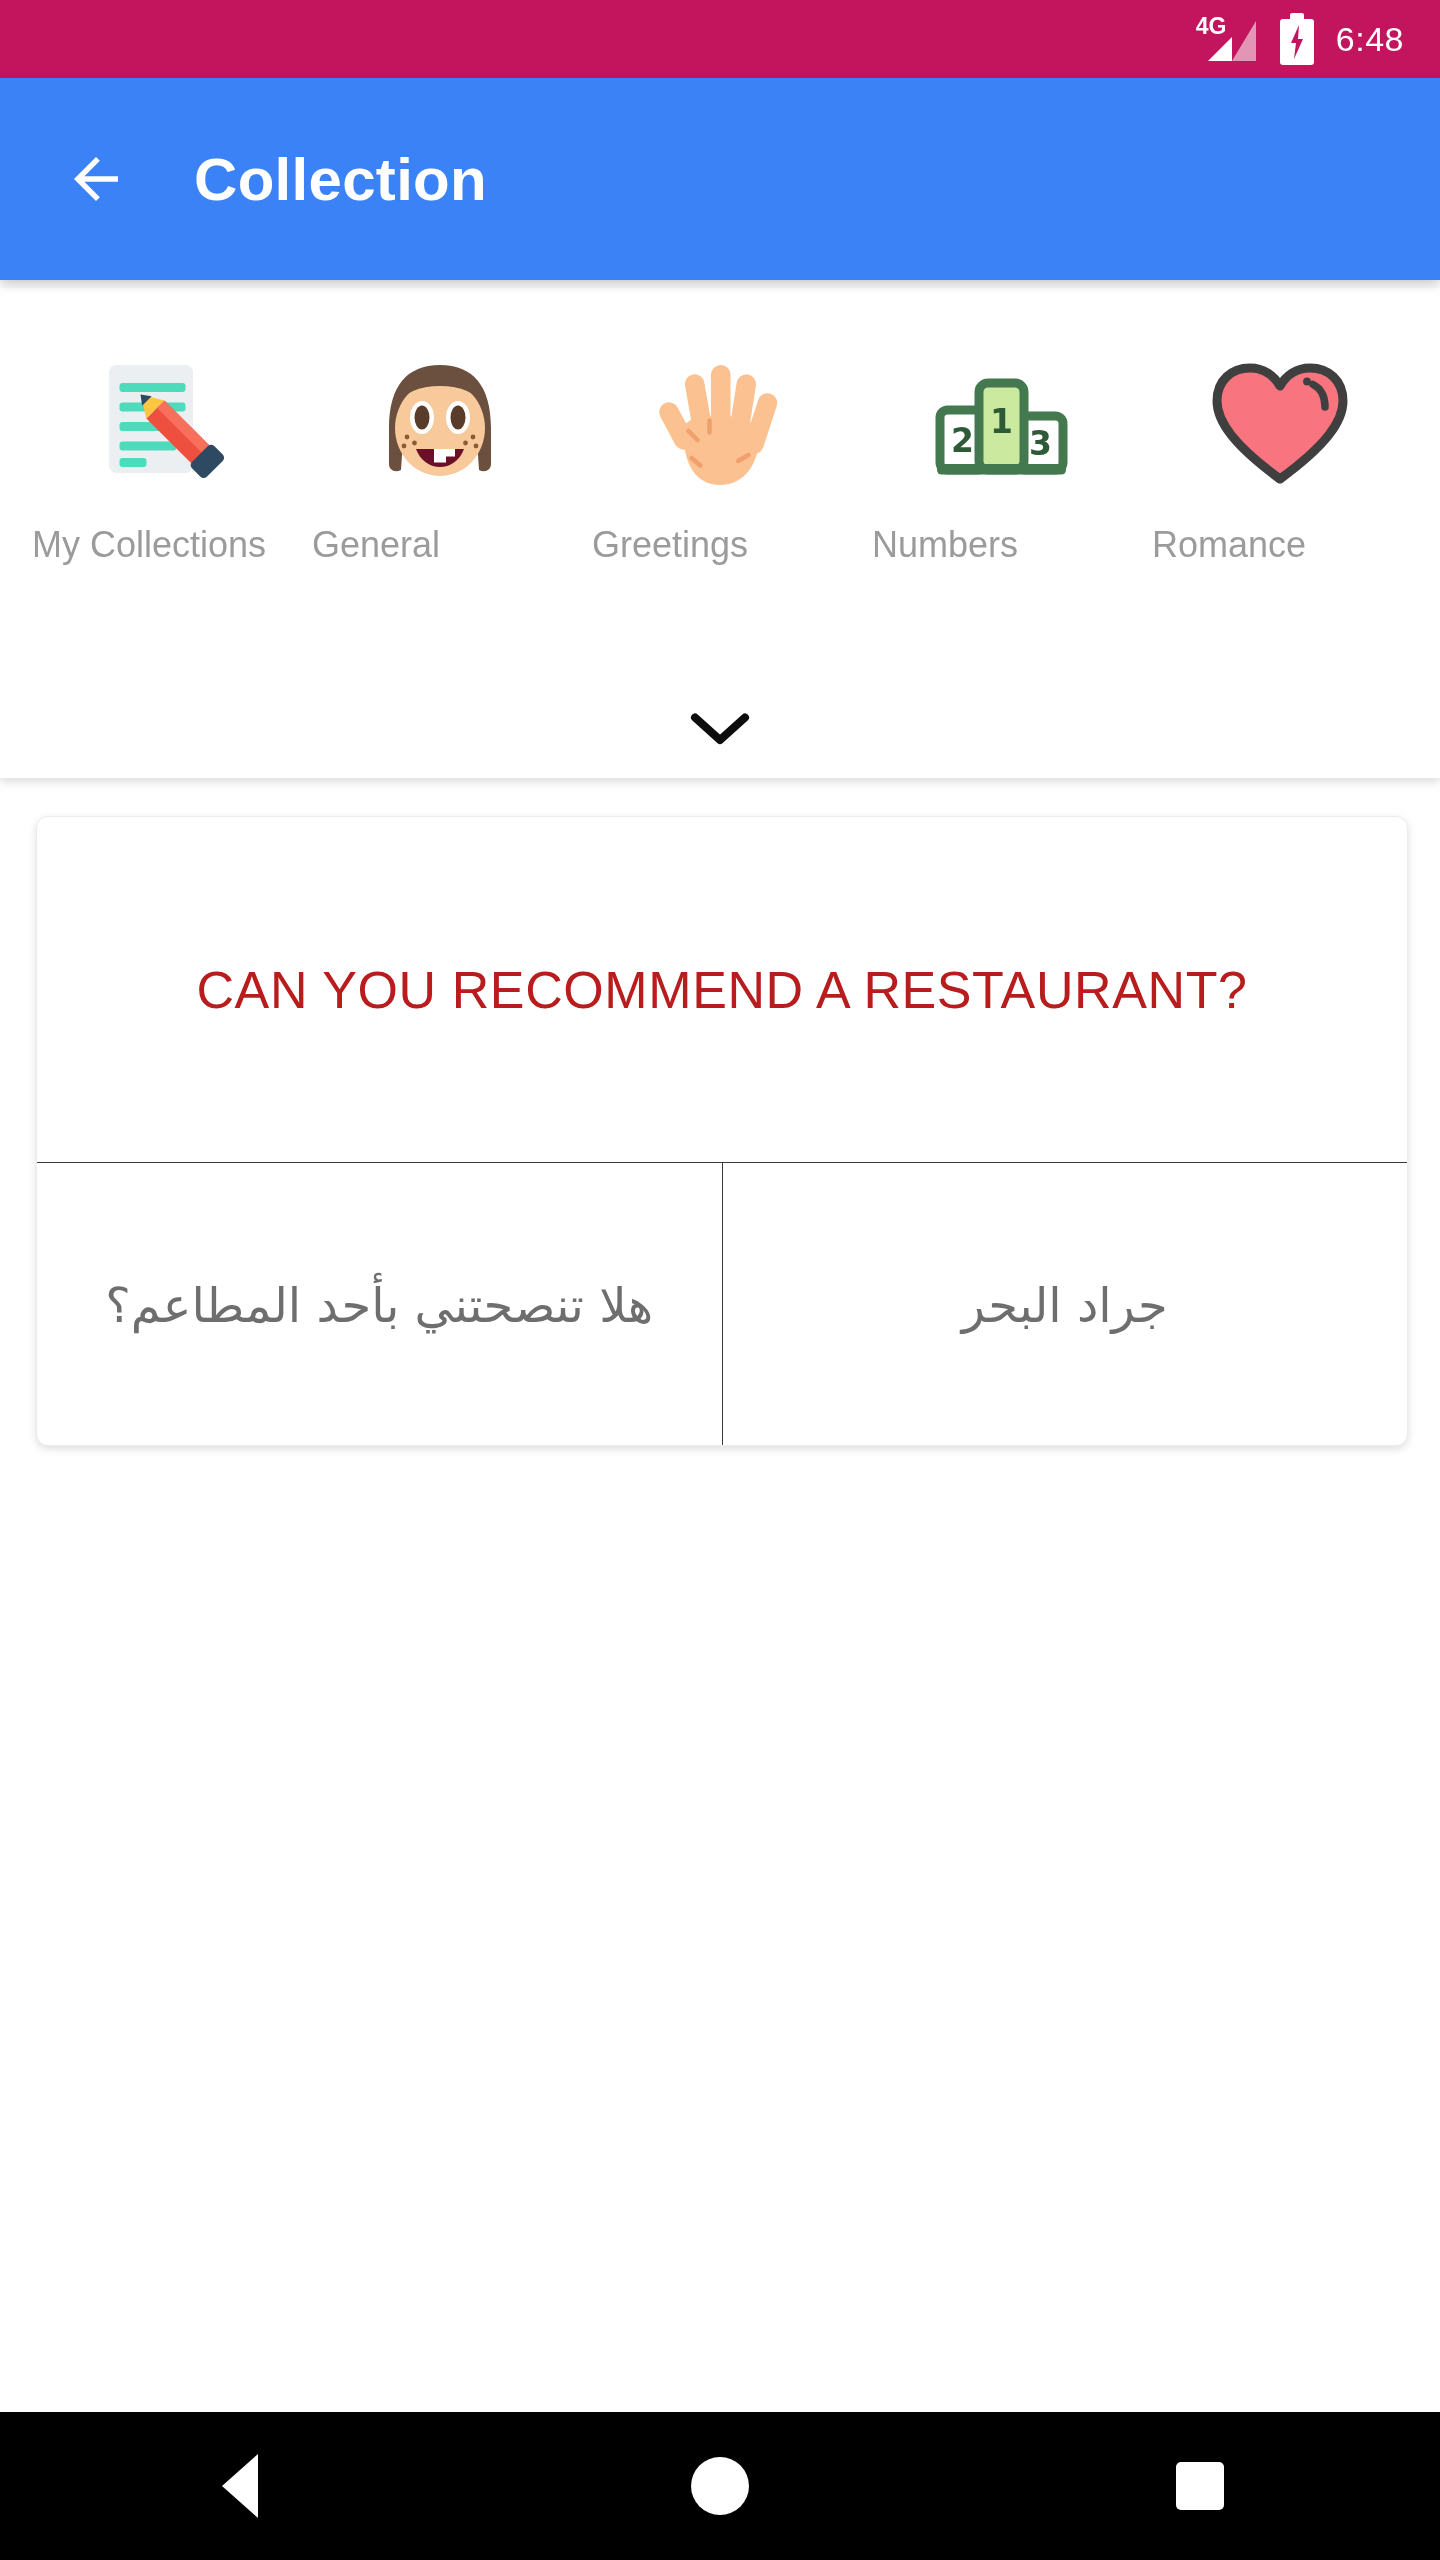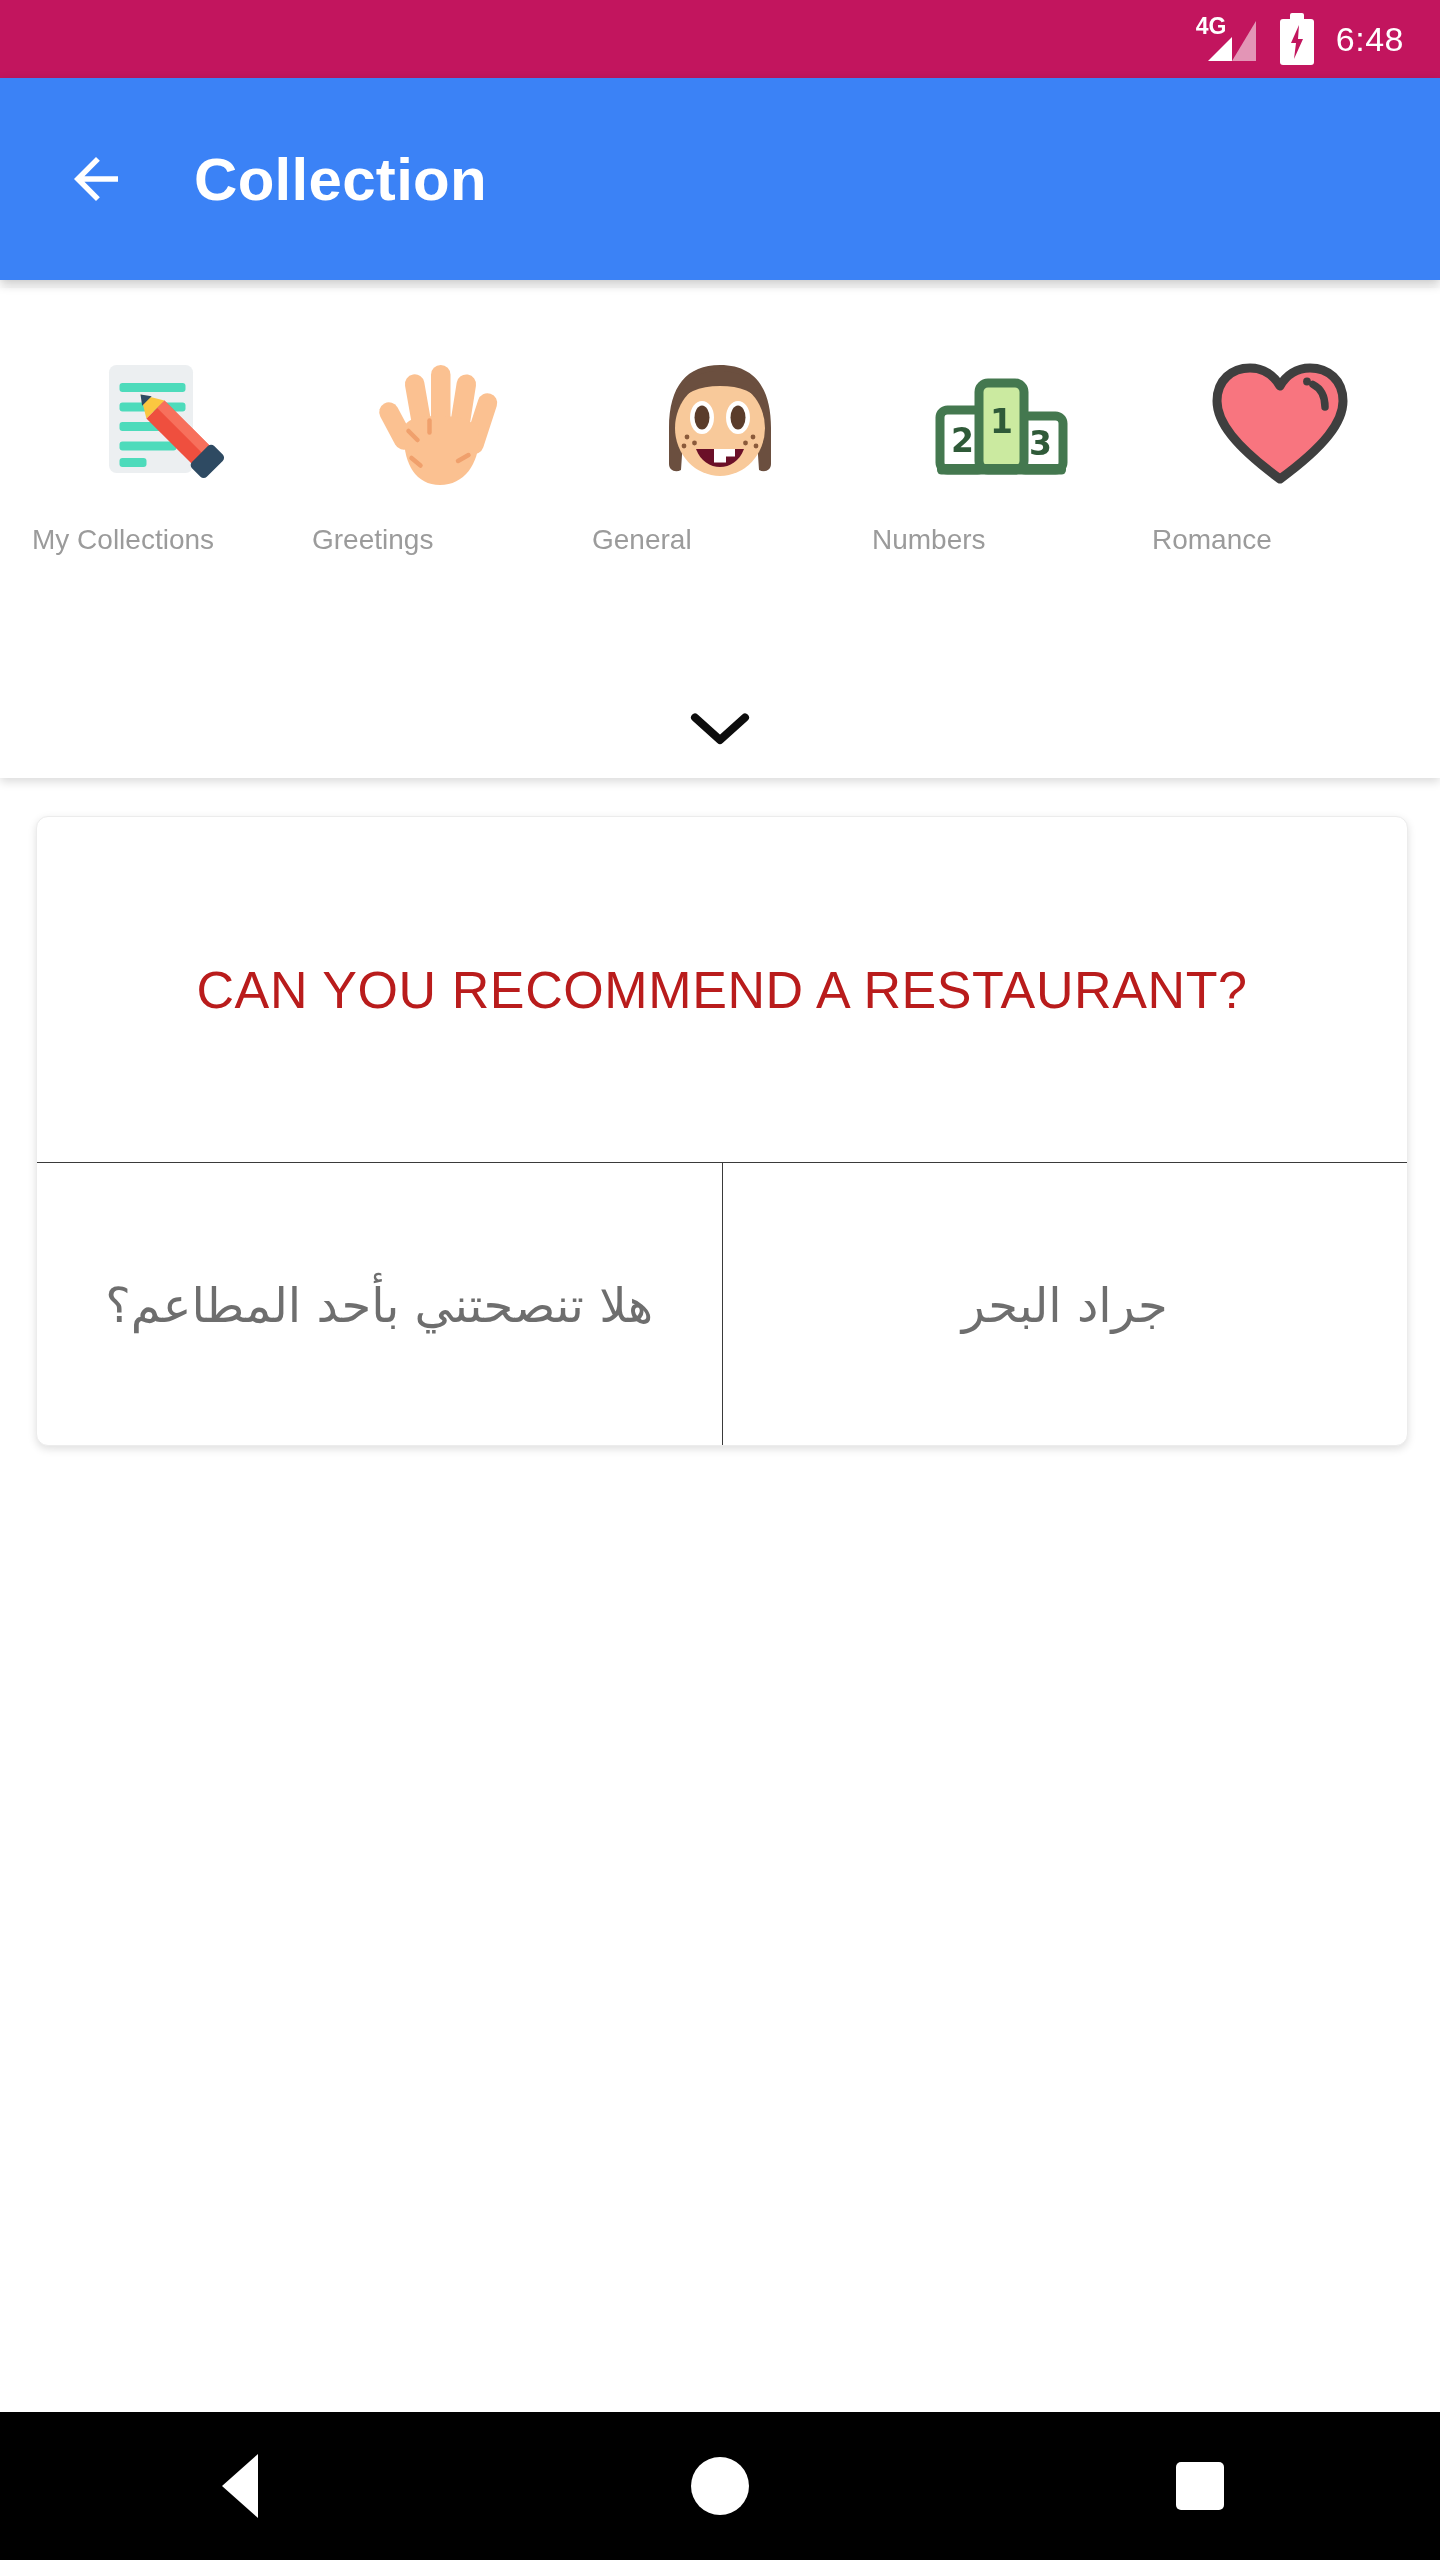--- a/index.html
+++ b/index.html
@@ -67,21 +67,21 @@
   .cat-row {
     display:flex; width:1440px; padding:0 20px;
     align-items:flex-start; height:360px;
   }
   .cat-item {
     flex:1 1 0; display:flex; flex-direction:column;
     align-items:center; padding-top:52px; cursor:pointer;
   }
   .cat-emoji { width:170px; height:170px; display:flex; align-items:center; justify-content:center; }
   .cat-label {
-    margin-top:14px; font-size:28px; color:#9b9b9b;
+    margin-top:14px; font-size:36px; color:#9b9b9b;
     text-align:left; line-height:1.15; width:100%;
     padding:0 12px; word-break:break-word;
   }
   .expand-row {
     position:absolute; bottom:28px; left:0; width:1440px;
     display:flex; justify-content:center; cursor:pointer;
   }
 
   
   .phrase-card {
@@ -182,42 +182,20 @@
             <g transform="rotate(45 60 52)">
               <rect x="42" y="44" width="48" height="17" fill="#ef4f3e"></rect>
               <rect x="42" y="44" width="48" height="7" fill="#f7705c"></rect>
               <rect x="84" y="42" width="14" height="21" rx="3" fill="#2e4a62"></rect>
               <path d="M42 44 L28 52.5 L42 61 Z" fill="#fbc740"></path>
               <path d="M34 48 L28 52.5 L34 57 Z" fill="#2e4a62"></path>
             </g>
           </svg>
         </div>
         <div class="cat-label">My Collections</div>
-      </div>
-
-      <div class="cat-item">
-        <div class="cat-emoji">
-          <svg width="150" height="150" viewBox="0 0 100 100">
-            <g fill="#fbc191">
-              <rect x="14" y="34" width="13" height="34" rx="6.5" transform="rotate(-28 20 50)"></rect>
-              <rect x="30" y="16" width="13" height="52" rx="6.5" transform="rotate(-10 36 42)"></rect>
-              <rect x="44" y="10" width="13" height="58" rx="6.5"></rect>
-              <rect x="58" y="16" width="13" height="52" rx="6.5" transform="rotate(9 64 42)"></rect>
-              <rect x="71" y="28" width="13" height="42" rx="6.5" transform="rotate(18 77 48)"></rect>
-              <path d="M26 54 C26 46 34 44 50 44 C66 44 76 48 76 58 C76 76 66 90 50 90 C34 90 26 76 26 58 Z"></path>
-            </g>
-            <g stroke="#f0a06c" stroke-width="3" stroke-linecap="round" fill="none">
-              <path d="M43 47 L43 55"></path>
-              <path d="M29 54 L35 60"></path>
-              <path d="M31 72 L37 77"></path>
-              <path d="M62 74 L69 70"></path>
-            </g>
-          </svg>
-        </div>
-        <div class="cat-label">Greetings</div>
       </div>
 
       <div class="cat-item">
         <div class="cat-emoji">
           <svg width="150" height="150" viewBox="0 0 100 100">
             <path d="M16 52 C16 24 28 10 50 10 C72 10 84 24 84 52 L84 76 C84 80 80 82 76 80 L74 50 L26 50 L24 80 C20 82 16 80 16 76 Z" fill="#6b4f3f"></path>
             <ellipse cx="50" cy="52" rx="30" ry="32" fill="#f8c99a"></ellipse>
             <path d="M20 38 C24 20 36 14 50 14 C64 14 76 20 80 38 C74 28 64 24 50 24 C36 24 26 28 20 38 Z" fill="#6b4f3f"></path>
             <ellipse cx="38" cy="45" rx="8" ry="11" fill="#ffffff"></ellipse>
             <ellipse cx="62" cy="45" rx="8" ry="11" fill="#ffffff"></ellipse>
@@ -233,20 +211,42 @@
             <rect x="46" y="66" width="8" height="9" fill="#ffffff"></rect>
             <rect x="54" y="66" width="6" height="5" fill="#ffffff"></rect>
           </svg>
         </div>
         <div class="cat-label">General</div>
       </div>
 
       <div class="cat-item">
         <div class="cat-emoji">
           <svg width="150" height="150" viewBox="0 0 100 100">
+            <g fill="#fbc191">
+              <rect x="14" y="34" width="13" height="34" rx="6.5" transform="rotate(-28 20 50)"></rect>
+              <rect x="30" y="16" width="13" height="52" rx="6.5" transform="rotate(-10 36 42)"></rect>
+              <rect x="44" y="10" width="13" height="58" rx="6.5"></rect>
+              <rect x="58" y="16" width="13" height="52" rx="6.5" transform="rotate(9 64 42)"></rect>
+              <rect x="71" y="28" width="13" height="42" rx="6.5" transform="rotate(18 77 48)"></rect>
+              <path d="M26 54 C26 46 34 44 50 44 C66 44 76 48 76 58 C76 76 66 90 50 90 C34 90 26 76 26 58 Z"></path>
+            </g>
+            <g stroke="#f0a06c" stroke-width="3" stroke-linecap="round" fill="none">
+              <path d="M43 47 L43 55"></path>
+              <path d="M29 54 L35 60"></path>
+              <path d="M31 72 L37 77"></path>
+              <path d="M62 74 L69 70"></path>
+            </g>
+          </svg>
+        </div>
+        <div class="cat-label">Greetings</div>
+      </div>
+
+      <div class="cat-item">
+        <div class="cat-emoji">
+          <svg width="150" height="150" viewBox="0 0 100 100">
             <rect x="10" y="40" width="30" height="40" rx="5" fill="#ffffff" stroke="#44784f" stroke-width="6"></rect>
             <rect x="62" y="44" width="30" height="36" rx="5" fill="#ffffff" stroke="#44784f" stroke-width="6"></rect>
             <rect x="36" y="22" width="30" height="58" rx="6" fill="#cbeaa0" stroke="#44784f" stroke-width="6"></rect>
             <rect x="8" y="76" width="86" height="7" rx="3" fill="#44784f"></rect>
             <text x="25" y="68" font-size="22" font-weight="bold" fill="#2f5a38" text-anchor="middle" font-family="DejaVu Sans, sans-serif">2</text>
             <text x="51" y="55" font-size="22" font-weight="bold" fill="#2f5a38" text-anchor="middle" font-family="DejaVu Sans, sans-serif">1</text>
             <text x="77" y="70" font-size="22" font-weight="bold" fill="#2f5a38" text-anchor="middle" font-family="DejaVu Sans, sans-serif">3</text>
           </svg>
         </div>
         <div class="cat-label">Numbers</div>

